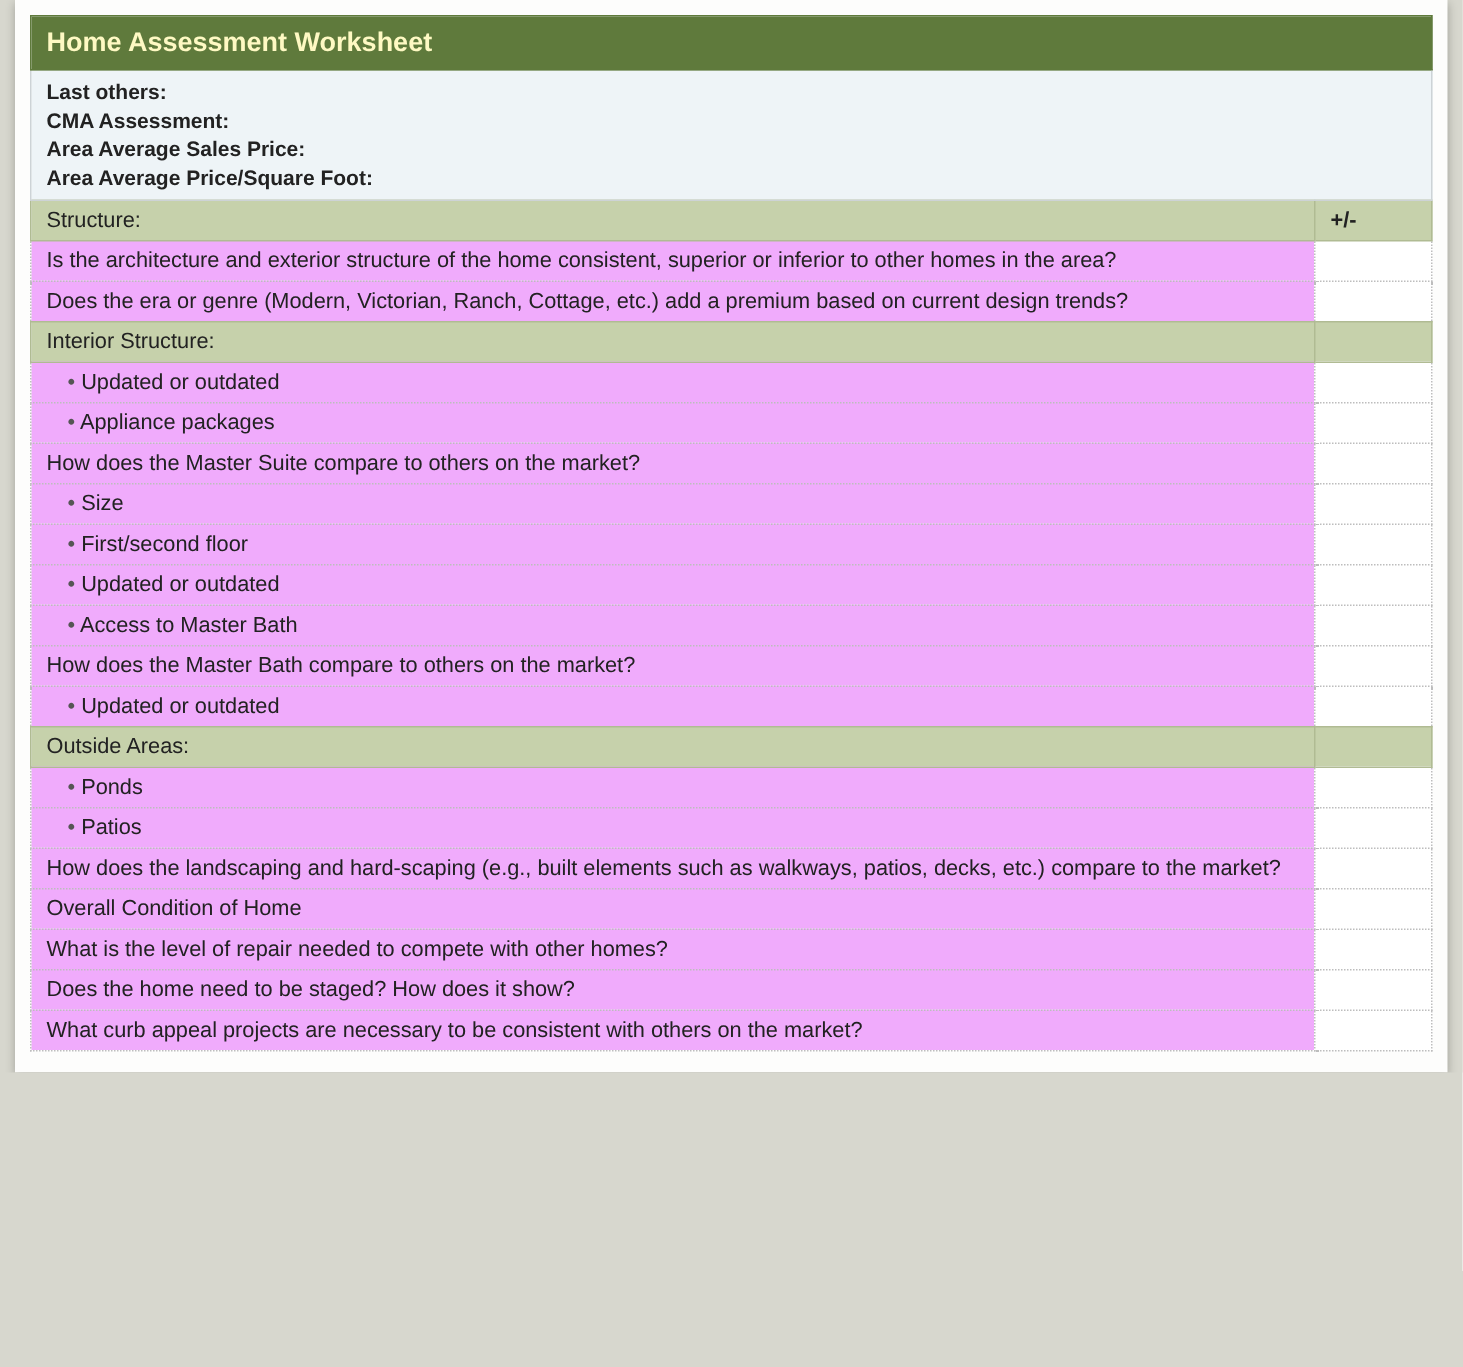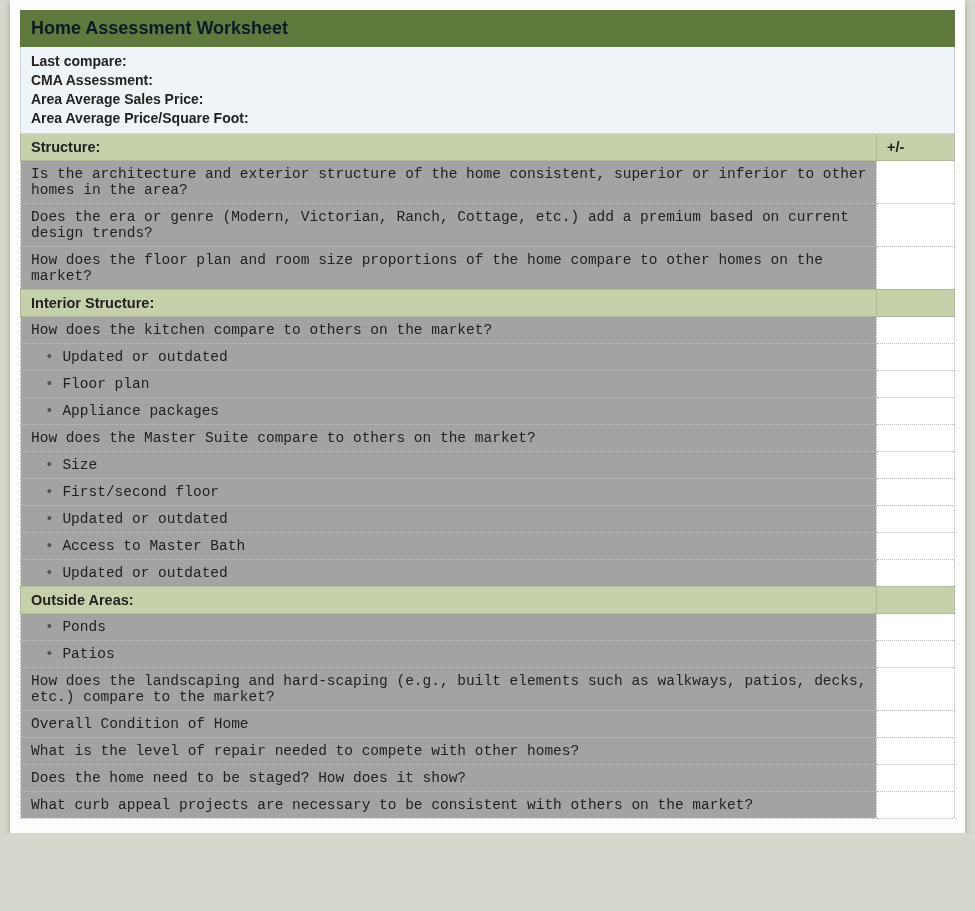--- a/index.html
+++ b/index.html
@@ -26,49 +26,48 @@
   table.worksheet td, table.worksheet th {
     padding: 5px 8px 5px 10px;
     vertical-align: middle;
     text-align: left;
     border: 1px dotted #bdbdbd;
   }
   .col-pm { width: 78px; }
 
   tr.title-row td {
     background: #5f7a3c;
-    color: #0f172a;
+    color: #fef9c3;
     font-weight: 700;
     font-size: 18px;
     padding: 7px 10px;
     border: 1px solid #5f7a3c;
   }
   tr.meta-row td {
     background: #eef4f7;
     font-weight: 700;
     font-size: 14px;
     line-height: 1.35;
     border: 1px solid #cdd3d6;
   }
   tr.section-head td {
     background: #c6d1ab;
-    font-weight: 700;
+    font-weight: 400;
     font-size: 14.5px;
     border: 1px solid #b0bb93;
   }
   tr.section-head td.pm-head {
     text-align: left;
     font-weight: 700;
   }
   tr.body-row td {
     background: #ffffff;
   }
   tr.body-row td.label-cell {
-    background: #a3a3a3;
-    font-family: Liberation Mono, monospace;
+    background: #f0abfc;
   }
   
   .bullet {
     padding-left: 14px;
   }
   .bullet::before {
     content: "• ";
     color: #555;
   }
 </style>
@@ -80,56 +79,44 @@
     <colgroup>
       <col>
       <col class="col-pm">
     </colgroup>
     <tbody id="tbody">
         <tr class="title-row">
           <td colspan="2">Home Assessment Worksheet</td>
         </tr>
         <tr class="meta-row">
           <td colspan="2">
-            <div>Last compare:</div>
+            <div>Last others:</div>
             <div>CMA Assessment:</div>
             <div>Area Average Sales Price:</div>
             <div>Area Average Price/Square Foot:</div>
           </td>
         </tr>
         <tr class="section-head">
           <td>Structure:</td>
           <td class="pm-head">+/-</td>
         </tr>
         <tr class="body-row">
           <td class="label-cell"><span>Is the architecture and exterior structure of the home consistent, superior or inferior to other homes in the area?</span></td>
           <td></td>
         </tr>
         <tr class="body-row">
           <td class="label-cell"><span>Does the era or genre (Modern, Victorian, Ranch, Cottage, etc.) add a premium based on current design trends?</span></td>
           <td></td>
         </tr>
-        <tr class="body-row">
-          <td class="label-cell"><span>How does the floor plan and room size proportions of the home compare to other homes on the market?</span></td>
-          <td></td>
-        </tr>
         <tr class="section-head">
           <td>Interior Structure:</td>
           <td class="pm-head"></td>
         </tr>
         <tr class="body-row">
-          <td class="label-cell"><span>How does the kitchen compare to others on the market?</span></td>
-          <td></td>
-        </tr>
-        <tr class="body-row">
           <td class="label-cell"><span class="bullet">Updated or outdated</span></td>
-          <td></td>
-        </tr>
-        <tr class="body-row">
-          <td class="label-cell"><span class="bullet">Floor plan</span></td>
           <td></td>
         </tr>
         <tr class="body-row">
           <td class="label-cell"><span class="bullet">Appliance packages</span></td>
           <td></td>
         </tr>
         <tr class="body-row">
           <td class="label-cell"><span>How does the Master Suite compare to others on the market?</span></td>
           <td></td>
         </tr>
@@ -140,20 +127,24 @@
         <tr class="body-row">
           <td class="label-cell"><span class="bullet">First/second floor</span></td>
           <td></td>
         </tr>
         <tr class="body-row">
           <td class="label-cell"><span class="bullet">Updated or outdated</span></td>
           <td></td>
         </tr>
         <tr class="body-row">
           <td class="label-cell"><span class="bullet">Access to Master Bath</span></td>
+          <td></td>
+        </tr>
+        <tr class="body-row">
+          <td class="label-cell"><span>How does the Master Bath compare to others on the market?</span></td>
           <td></td>
         </tr>
         <tr class="body-row">
           <td class="label-cell"><span class="bullet">Updated or outdated</span></td>
           <td></td>
         </tr>
         <tr class="section-head">
           <td>Outside Areas:</td>
           <td class="pm-head"></td>
         </tr>

